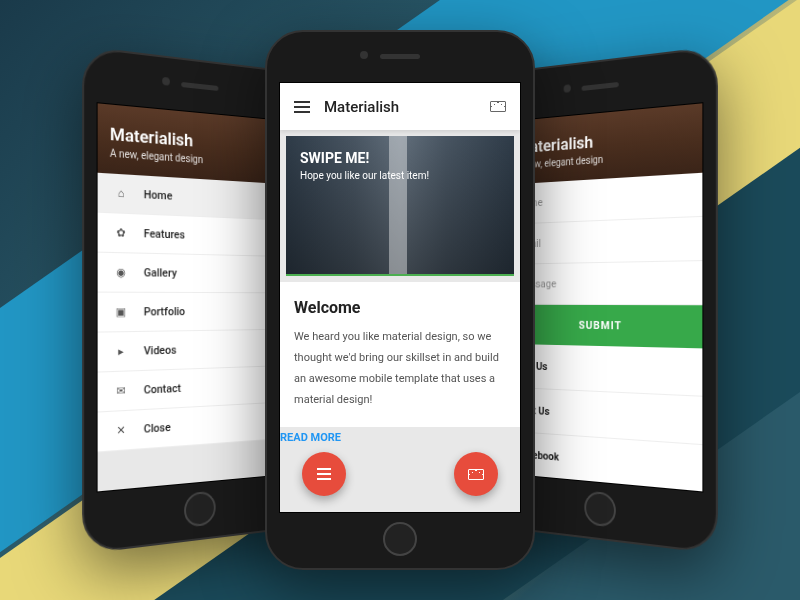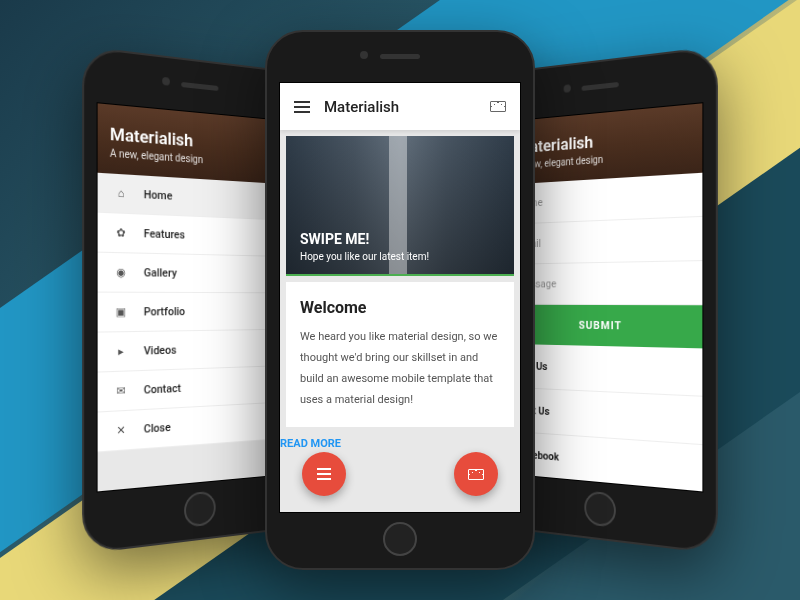--- a/index.html
+++ b/index.html
@@ -26,26 +26,26 @@
 .menu-item .icon{width:18px;margin-right:14px;text-align:center;color:#555}
 .form-list{background:#fff}
 .form-field{padding:14px 12px;border-bottom:1px solid #eee;font-size:11px;color:#999}
 .submit-btn{background:#37a94a;color:#fff;text-align:center;padding:14px 0;font-size:11px;font-weight:700;letter-spacing:1px}
 .contact-item{padding:16px 12px;border-bottom:1px solid #eee;font-size:11px;font-weight:700;color:#222;background:#fff}
 .app-bar{background:#fff;display:flex;align-items:center;justify-content:space-between;padding:14px 14px;box-shadow:0 2px 4px rgba(0,0,0,0.1)}
 .app-bar .title{font-size:15px;font-weight:500;color:#222}
 .app-bar .left-g{display:flex;align-items:center;gap:14px}
 .hamburger{display:inline-block;width:16px}
 .hamburger span{display:block;height:2px;background:#333;margin:3px 0}
-.hero{position:relative;height:140px;background:linear-gradient(rgba(0,0,0,0.2),rgba(0,0,0,0.5)),linear-gradient(90deg,#3a4a5a 0%,#5a6a7a 30%,#7a8a9a 50%,#5a6a7a 70%,#3a4a5a 100%);display:flex;flex-direction:column;justify-content:flex-end;padding:14px;color:#fff;margin:6px}
+.hero{position:relative;height:140px;background:linear-gradient(rgba(0,0,0,0.2),rgba(0,0,0,0.5)),linear-gradient(90deg,#3a4a5a 0%,#5a6a7a 30%,#7a8a9a 50%,#5a6a7a 70%,#3a4a5a 100%);display:flex;flex-direction:column;padding:14px;color:#fff;margin:6px}
 .hero::before{content:"";position:absolute;top:0;left:45%;width:8%;height:100%;background:rgba(255,255,255,0.4)}
 .hero h2{font-size:14px;font-weight:700;margin-bottom:4px;position:relative}
 .hero p{font-size:10px;position:relative}
 .hero .underline{height:2px;background:#4caf50;width:100%;position:absolute;bottom:0;left:0}
-.card{background:#fff;margin:6px;padding:16px 14px}
+.card{background:#fff;margin:0;padding:16px 14px}
 .card h3{font-size:16px;font-weight:700;color:#222;margin-bottom:10px}
 .card p{font-size:11px;line-height:1.9;color:#555}
 .read-more{color:#2196f3;font-size:11px;font-weight:700;padding:4px 14px 10px 0}
 .fab{position:absolute;width:44px;height:44px;border-radius:50%;background:#e74c3c;color:#fff;display:flex;align-items:center;justify-content:center;box-shadow:0 4px 10px rgba(0,0,0,0.3);font-size:16px}
 .fab.left-fab{bottom:16px;left:22px}
 .fab.right-fab{bottom:16px;right:22px}
 .envelope-icon{display:inline-block;width:16px;height:11px;border:1.5px solid currentColor;position:relative;border-radius:1px}
 .envelope-icon::before{content:"";position:absolute;top:0;left:0;width:100%;height:100%;background:linear-gradient(to bottom right,transparent 48%,currentColor 48%,currentColor 52%,transparent 52%),linear-gradient(to bottom left,transparent 48%,currentColor 48%,currentColor 52%,transparent 52%);background-size:50% 55%;background-repeat:no-repeat;background-position:left top,right top}
 </style>
 </head>

